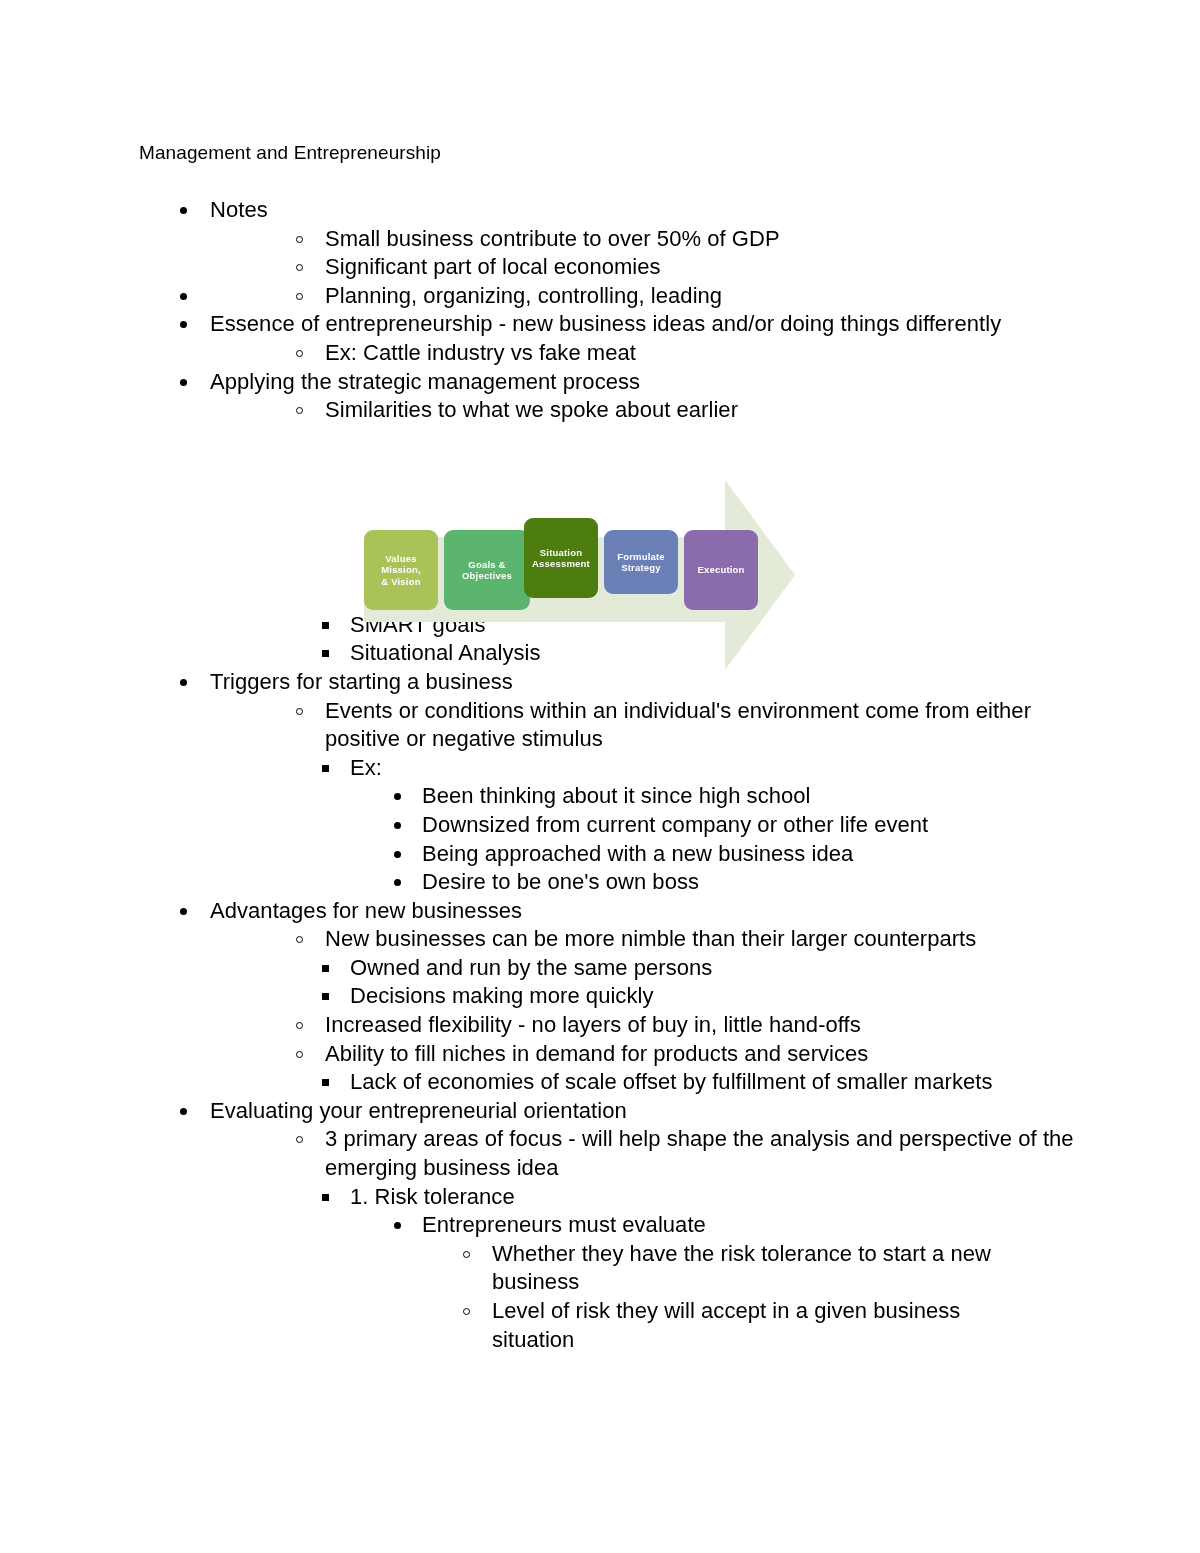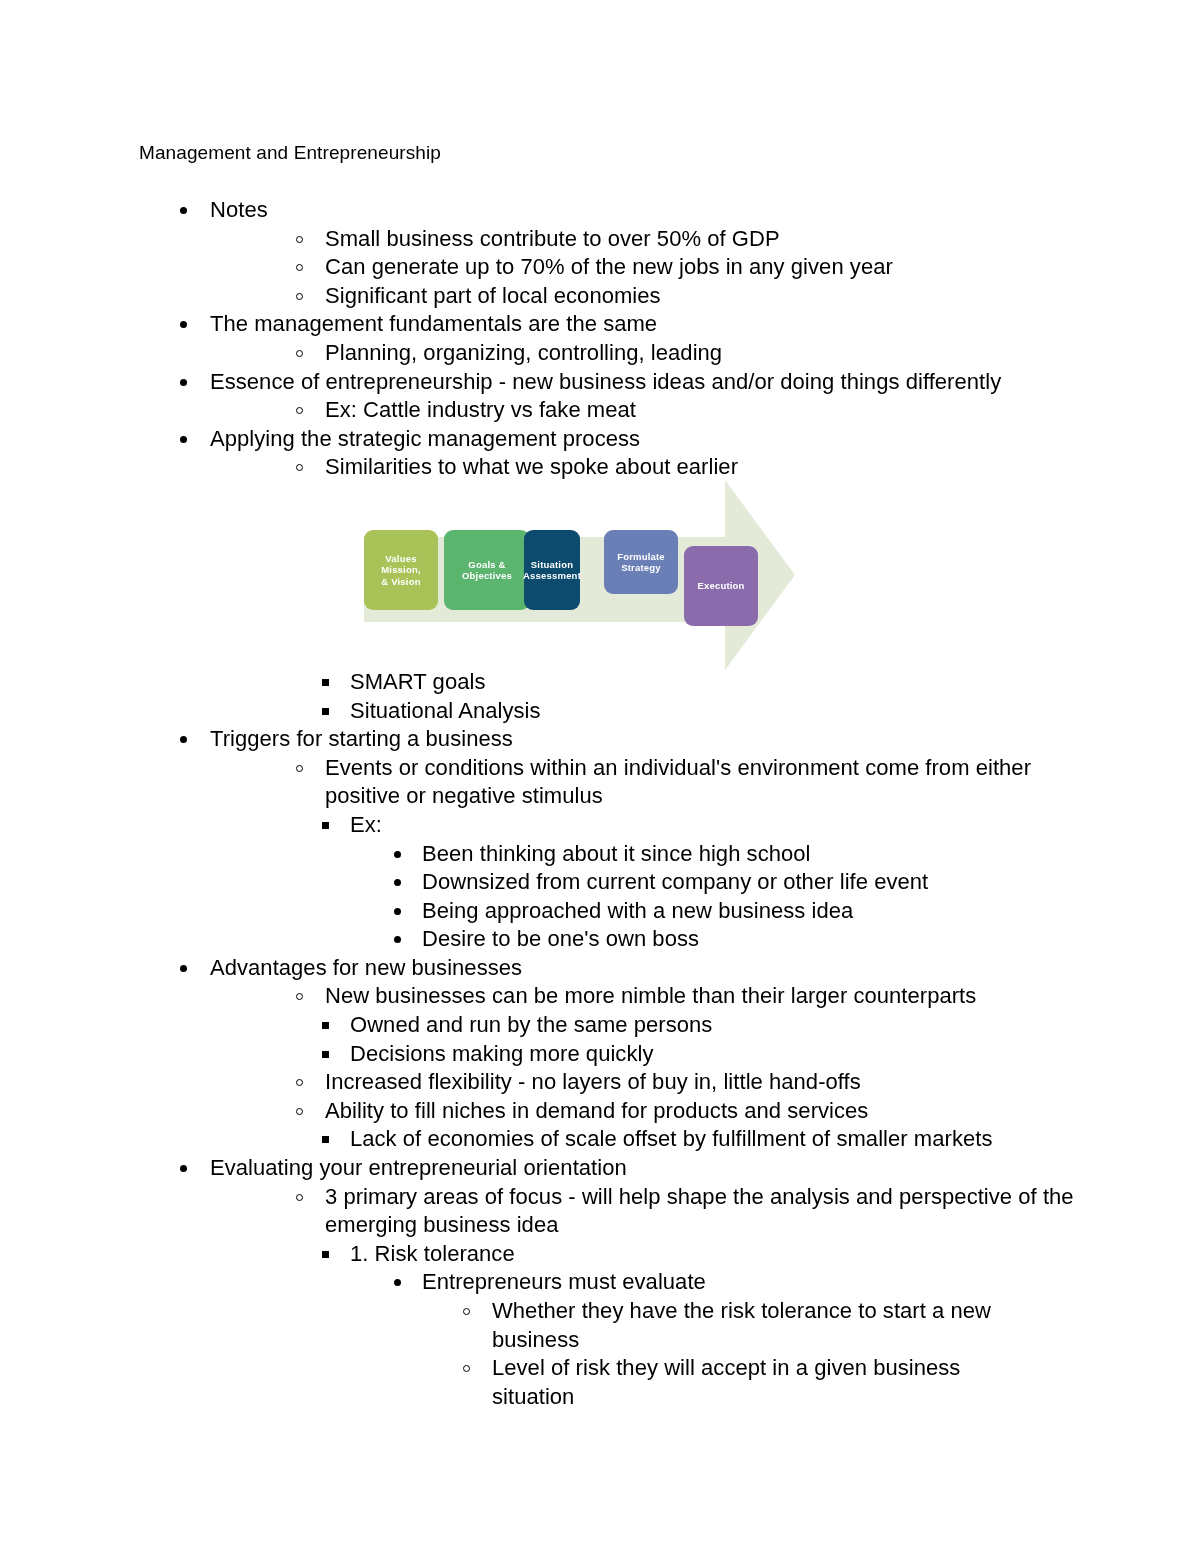--- a/index.html
+++ b/index.html
@@ -122,29 +122,24 @@
       <div class="li lv1">
         <span class="bullet b-disc"></span>
         <span class="txt">Notes</span>
       </div>
       <div class="li lv2">
         <span class="bullet b-circle"></span>
         <span class="txt">Small business contribute to over 50% of GDP</span>
       </div>
       <div class="li lv2">
         <span class="bullet b-circle"></span>
-        <span class="txt">Can generate up to 70% of the new jobs in any given year</span>
-      </div>
-      <div class="li lv2">
-        <span class="bullet b-circle"></span>
         <span class="txt">Significant part of local economies</span>
       </div>
       <div class="li lv1">
         <span class="bullet b-disc"></span>
-        <span class="txt">The management fundamentals are the same</span>
       </div>
       <div class="li lv2">
         <span class="bullet b-circle"></span>
         <span class="txt">Planning, organizing, controlling, leading</span>
       </div>
       <div class="li lv1">
         <span class="bullet b-disc"></span>
         <span class="txt">Essence of entrepreneurship - new business ideas and/or doing things differently</span>
       </div>
       <div class="li lv2">
@@ -259,26 +254,26 @@
     </svg>
   <div class="proc-box" style="left: 24px; top: 60px; width: 74px; height: 80px; background: rgb(170, 195, 88);">
         <span class="proc-label">Values
 Mission,
 &amp; Vision</span>
       </div>
       <div class="proc-box" style="left: 104px; top: 60px; width: 86px; height: 80px; background: rgb(92, 181, 110);">
         <span class="proc-label">Goals &amp;
 Objectives</span>
       </div>
-      <div class="proc-box" style="left: 184px; top: 60px; width: 56px; height: 80px; background: #0c4a6e;">
+      <div class="proc-box" style="left: 184px; top: 48px; width: 74px; height: 80px; background: #4d7c0f;">
         <span class="proc-label">Situation
 Assessment</span>
       </div>
       <div class="proc-box" style="left: 264px; top: 60px; width: 74px; height: 64px; background: rgb(106, 127, 181);">
         <span class="proc-label">Formulate
 Strategy</span>
       </div>
-      <div class="proc-box" style="left: 344px; top: 76px; width: 74px; height: 80px; background: rgb(138, 108, 173);">
+      <div class="proc-box" style="left: 344px; top: 60px; width: 74px; height: 80px; background: rgb(138, 108, 173);">
         <span class="proc-label">Execution</span>
       </div>
     </div>
 
 </div>
 
 </body></html>

